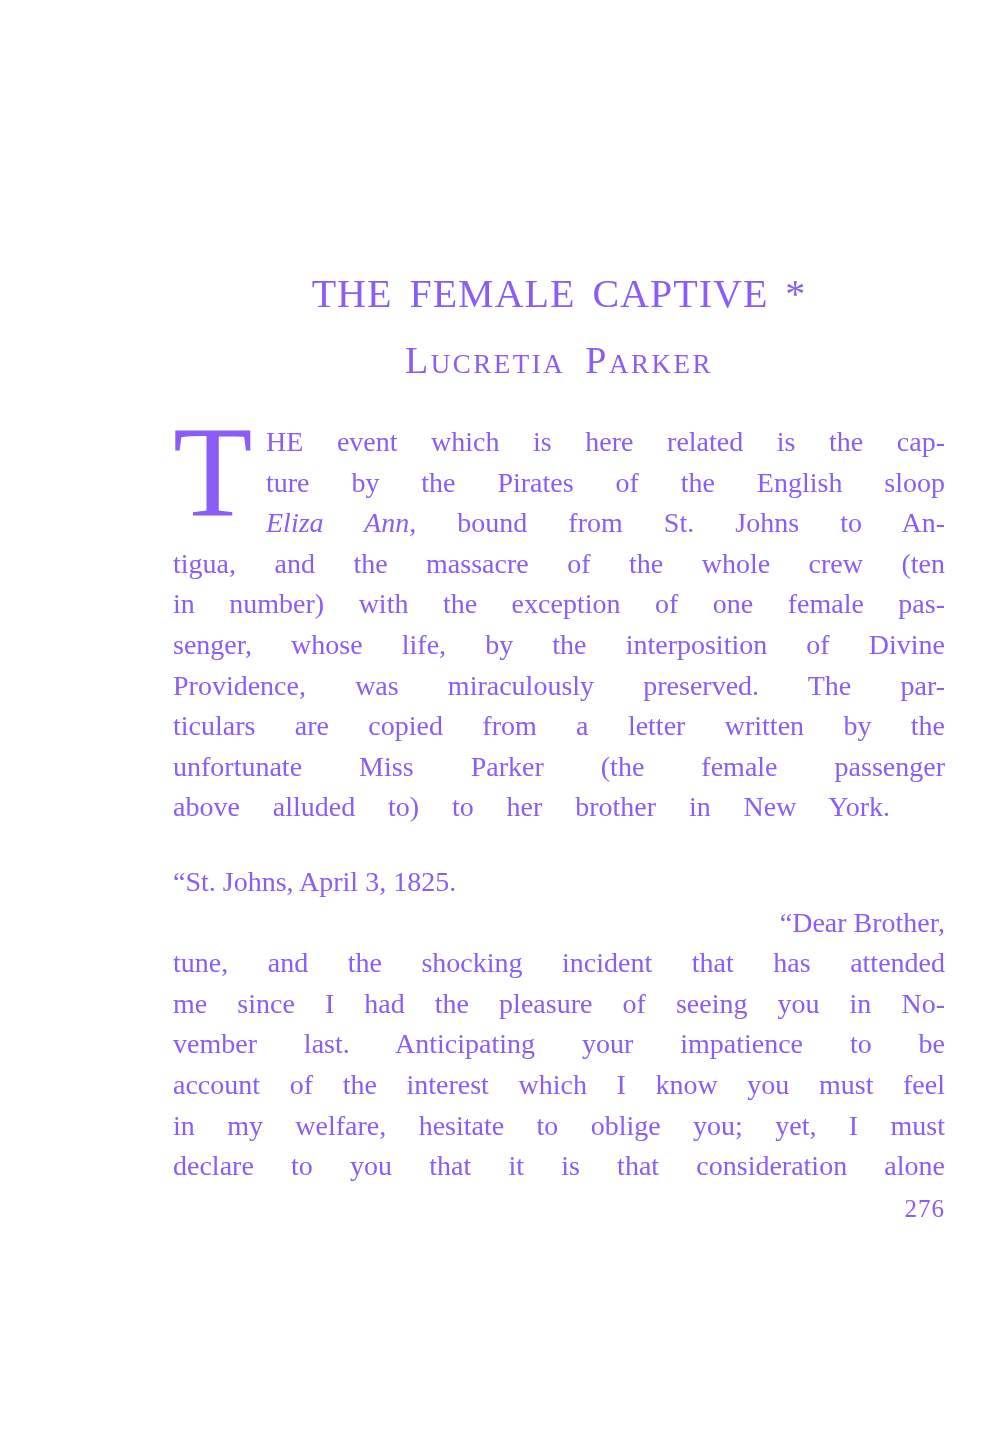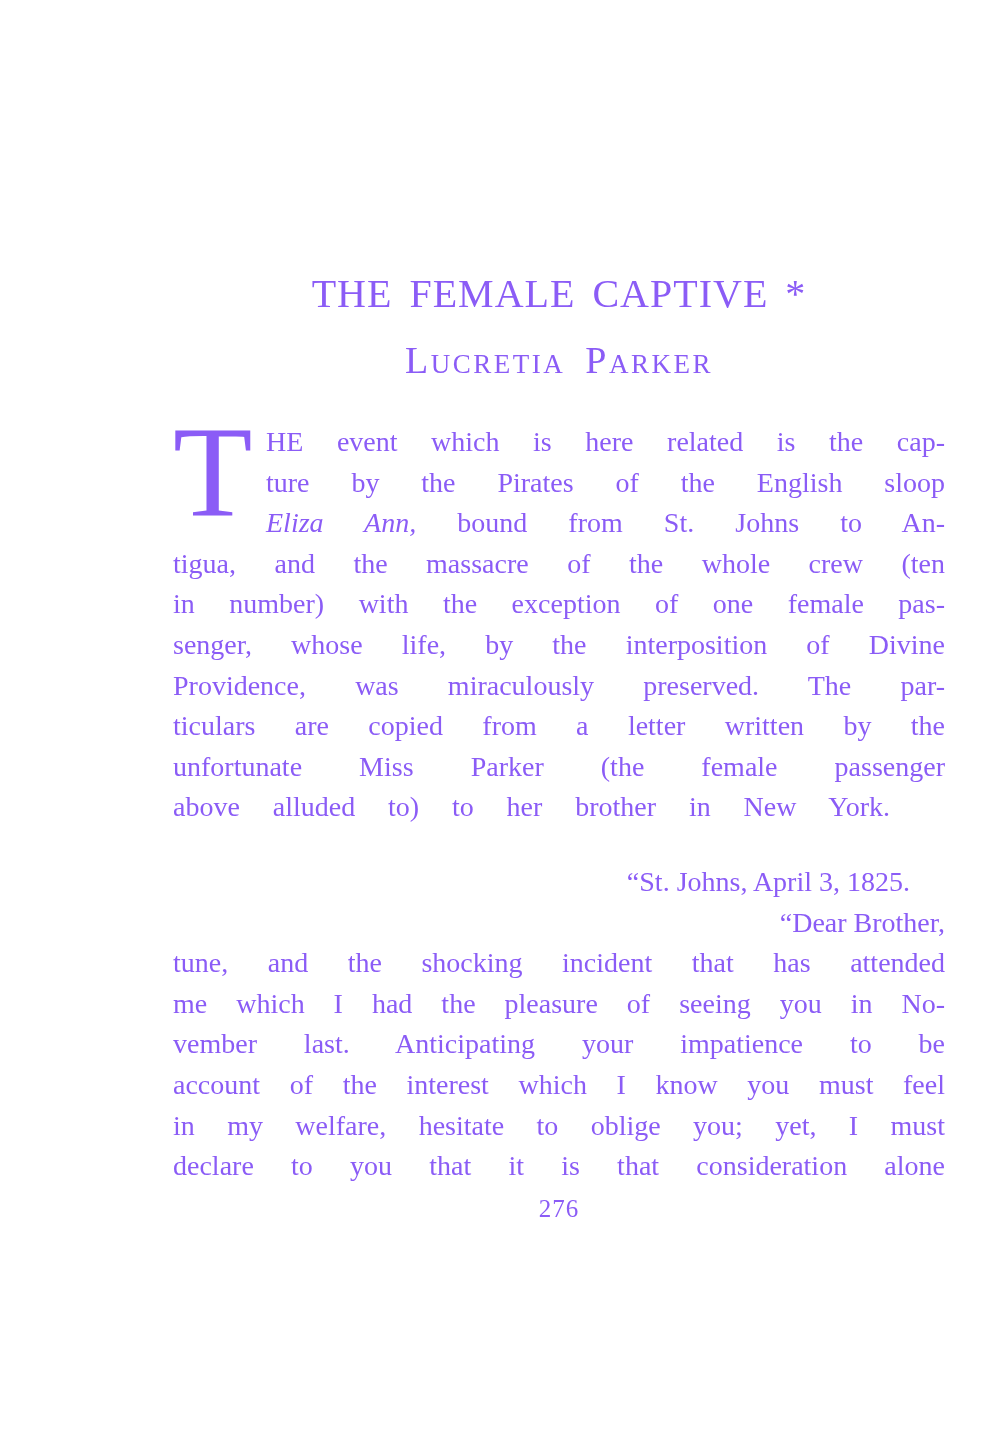--- a/index.html
+++ b/index.html
@@ -60,35 +60,34 @@
     text-align-last: justify;
   }
   .endline {
     text-align: justify;
     text-align-last: justify;
     margin-right: 55px;
   }
   .it { font-style: italic; }
   .dateline {
     margin-top: 34px;
-    text-align: right;
     padding-right: 35px;
   }
   .salutation { text-align: right; }
   .first { text-indent: 27px; }
   .footnote {
     margin-top: 10px;
     padding-left: 25px;
     font-size: 22px;
     line-height: 26px;
     font-weight: bold;
   }
   .pagenum {
     margin-top: 8px;
-    text-align: center;
+    text-align: right;
     font-size: 25px;
     line-height: 28px;
     letter-spacing: 1px;
     font-family: Liberation Serif, serif;
   }
 </style>
 </head>
 <body>
 
 <div class="page">
@@ -111,21 +110,21 @@
       <span class="line j">unfortunate Miss Parker (the female passenger</span>
       <span class="line endline">above alluded to) to her brother in New York.</span>
     </div>
 
     <div class="dateline">“St. Johns, April 3, 1825.</div>
 
     <div class="salutation">“Dear Brother,</div>
 
     <div class="letter">
       <span class="line j">tune, and the shocking incident that has attended</span>
-      <span class="line j">me which I had the pleasure of seeing you in No-</span>
+      <span class="line j">me since I had the pleasure of seeing you in No-</span>
       <span class="line j">vember last. Anticipating your impatience to be</span>
       <span class="line j">account of the interest which I know you must feel</span>
       <span class="line j">in my welfare, hesitate to oblige you; yet, I must</span>
       <span class="line j">declare to you that it is that consideration alone</span>
     </div>
 
 
     <div class="pagenum">276</div>
 
   </div>

